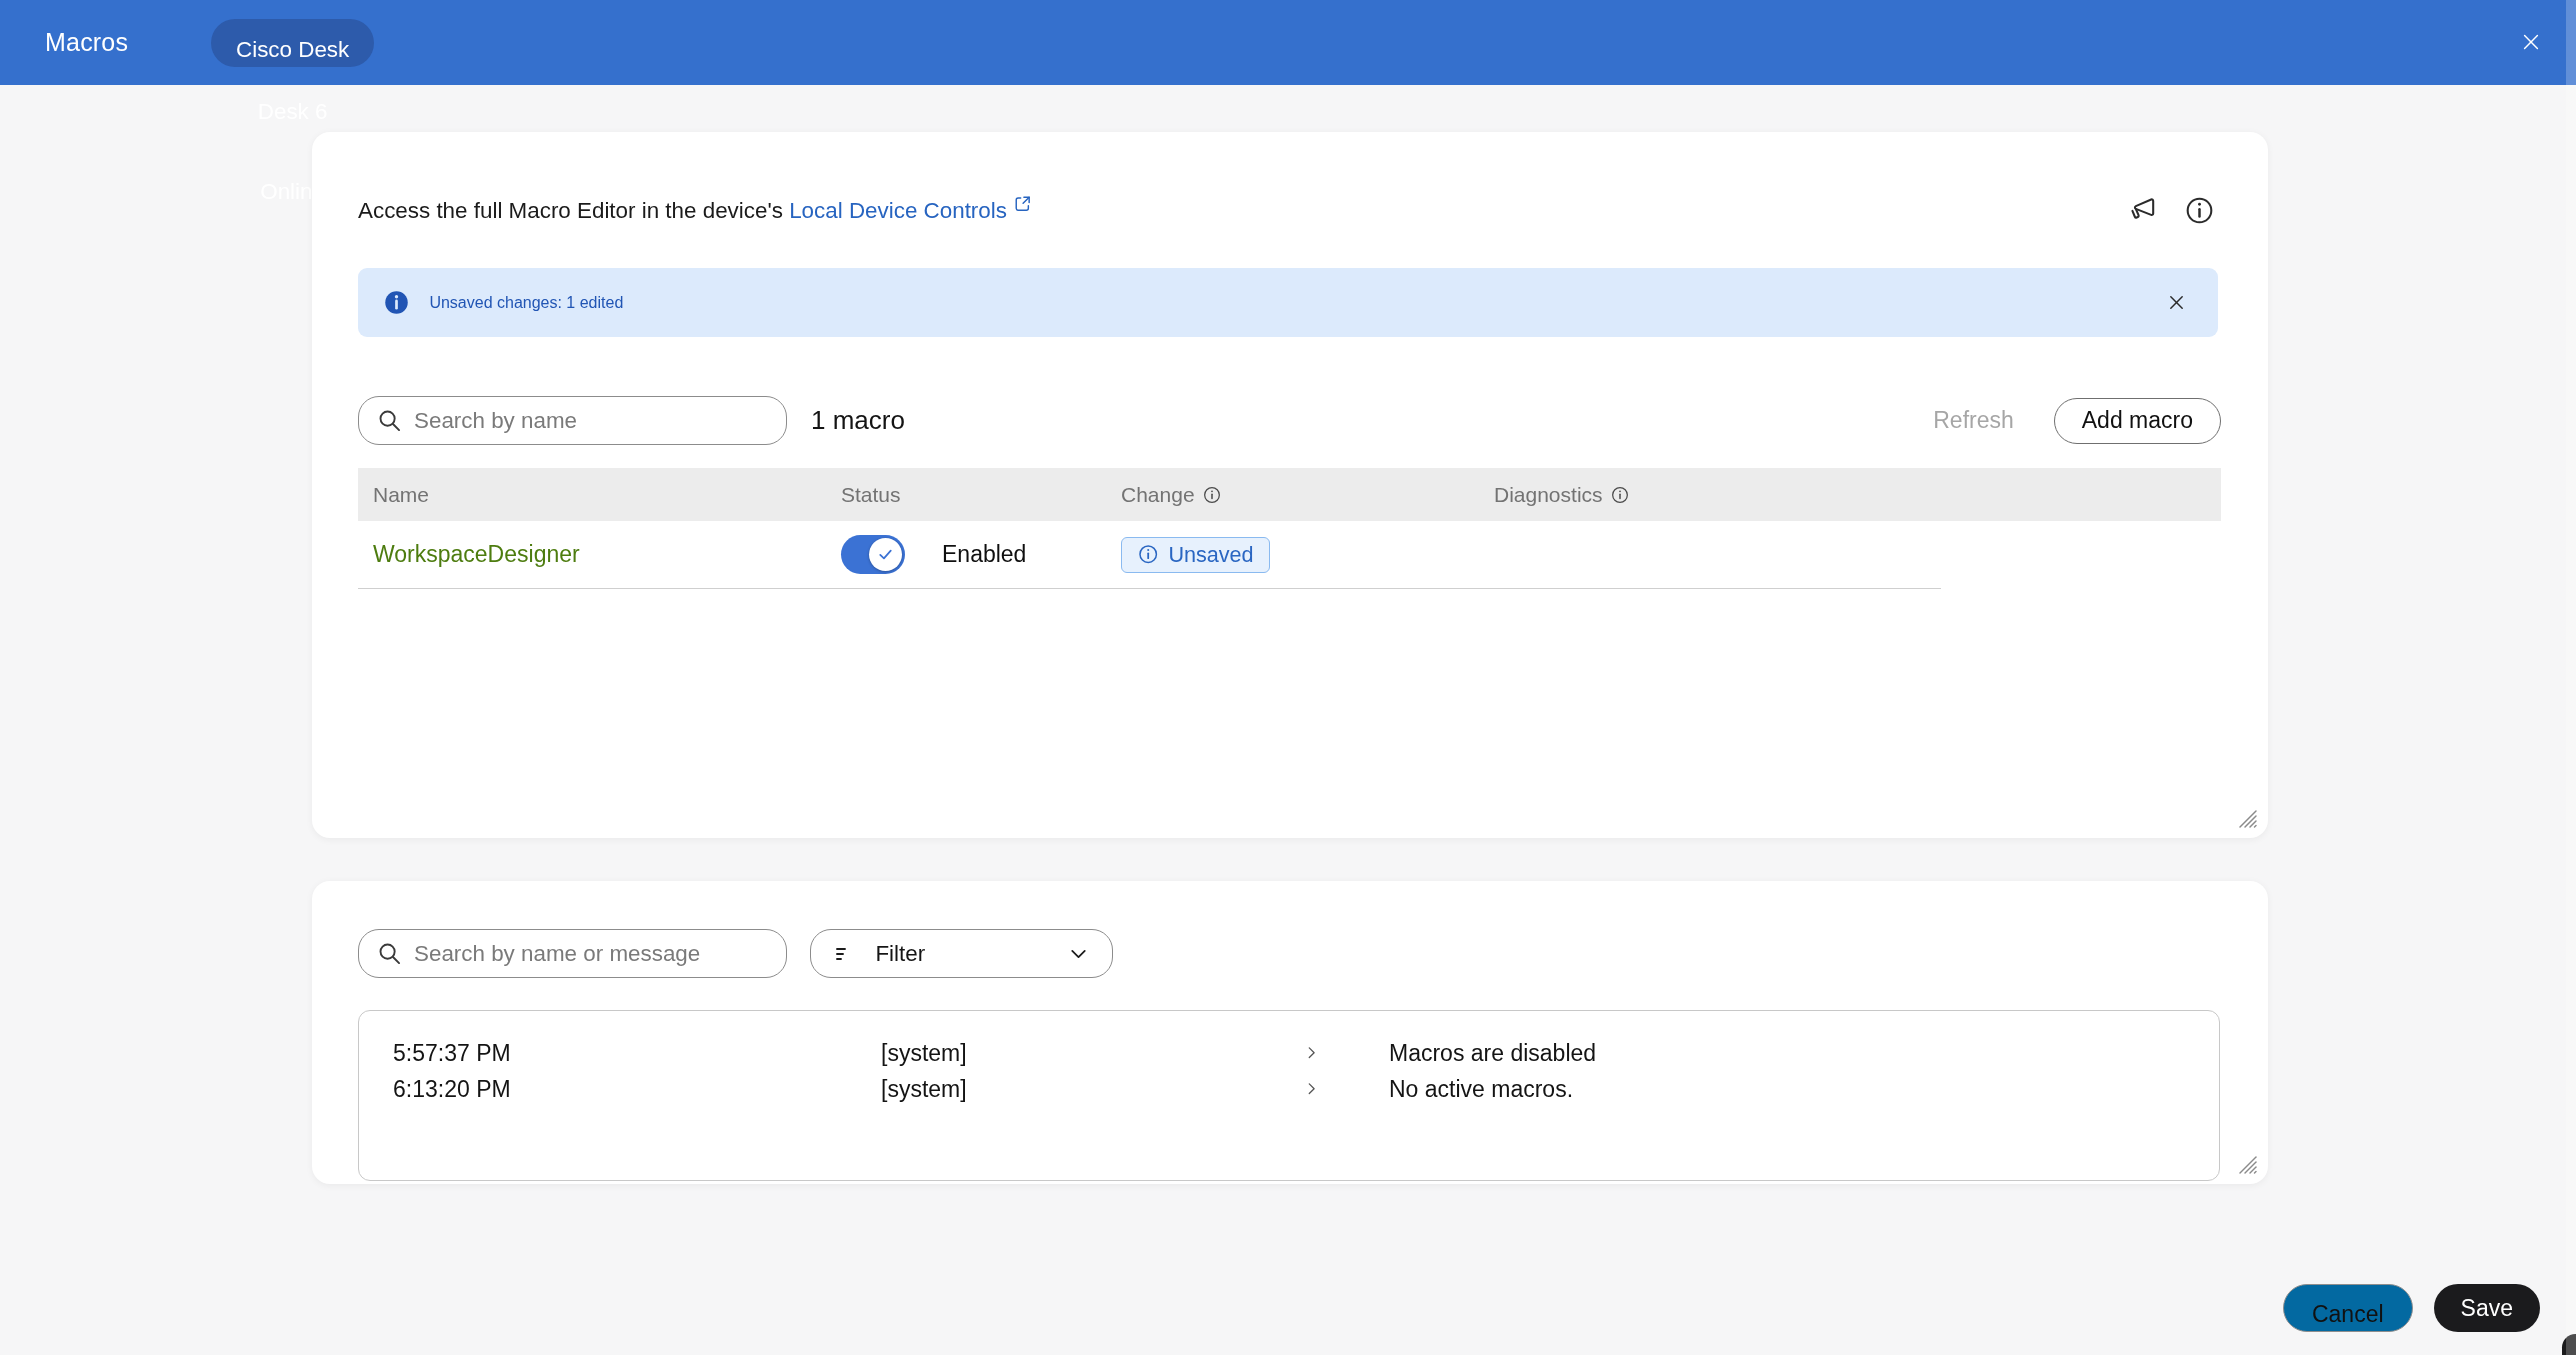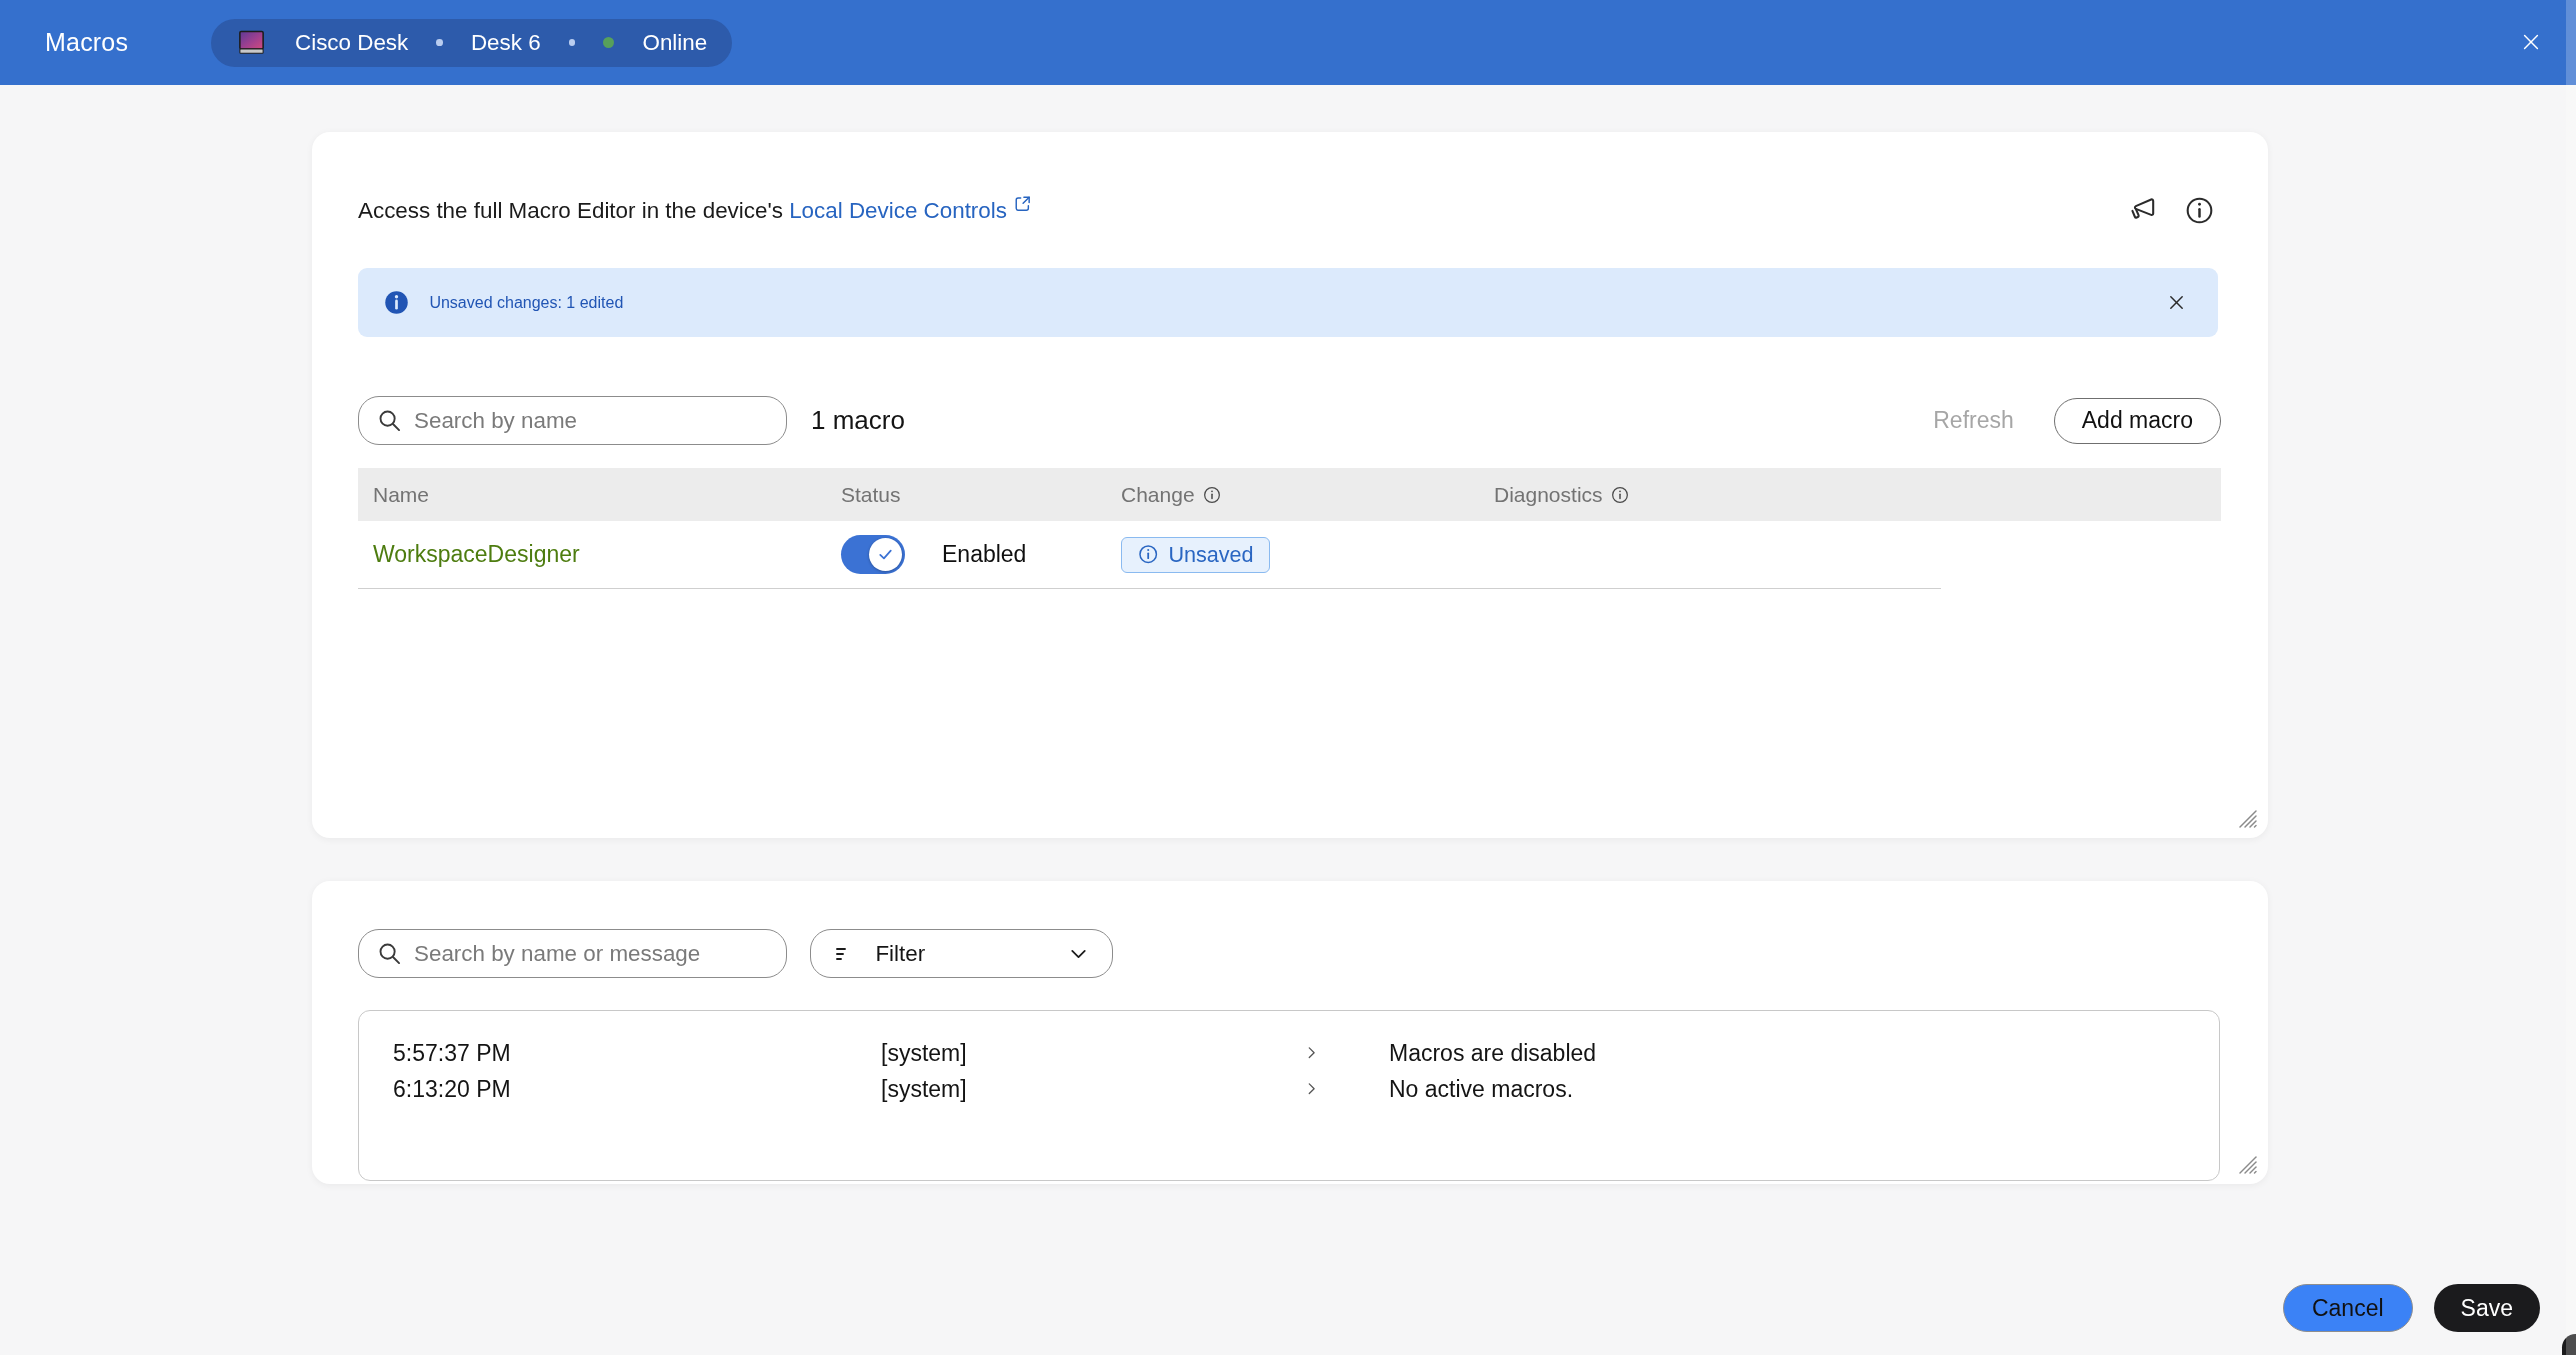--- a/index.html
+++ b/index.html
@@ -2,21 +2,21 @@
 <html style="font-size:12px"><head>
 <meta charset="utf-8">
 <style>
   html,body{margin:0;padding:0;background:#e9e9ea;}
   *{box-sizing:border-box;font-family:"Liberation Sans",sans-serif;}
   .screen{position:relative;width:2576px;height:1355px;overflow:hidden;background:#f6f6f7;}
 
   
   .topbar{position:absolute;left:0;top:0;width:2576px;height:85px;background:#3570cd;display:flex;align-items:center;}
   .topbar-title{position:absolute;left:45px;color:#fff;font-size:25px;font-weight:500;letter-spacing:0.2px;}
-  .device-pill{position:absolute;left:211px;top:18.6px;height:48px;border-radius:24px;background:#2d5bab;display:flex;align-items:center;gap:28px;padding:0 25px;border:none;cursor:pointer;}
+  .device-pill{position:absolute;left:211px;top:18.6px;height:48px;border-radius:24px;background:#2d5bab;display:flex;align-items:center;gap:18px;padding:0 25px;border:none;cursor:pointer;flex-direction:column;}
   .device-pill span{color:#fff;font-size:22.4px;}
   .sep-dot{width:6.7px;height:6.7px;border-radius:50%;background:#b9cdf0;}
   .online-dot{width:11.2px;height:11.2px;border-radius:50%;background:#57a05c;}
   .topbar-close{position:absolute;right:28px;top:25px;width:34px;height:34px;background:transparent;border:none;cursor:pointer;display:flex;align-items:center;justify-content:center;}
 
   
   .card{position:absolute;background:#fff;border-radius:18px;box-shadow:0 1.5px 7.5px rgba(0,0,0,.05);}
   .card-macros{left:312px;top:132px;width:1956px;height:706px;}
   .card-logs{left:312px;top:881px;width:1956px;height:303px;}
 
@@ -57,21 +57,21 @@
   
   .toolbar2{position:absolute;left:46px;top:48px;display:flex;align-items:center;gap:23px;}
   .filter-dd{width:303px;height:49px;border:1.5px solid #8c8c8c;border-radius:21px;background:#fff;display:flex;align-items:center;gap:19.4px;padding:0 21px;font-size:22.4px;color:#151515;cursor:pointer;}
   .filter-dd .chev{margin-left:auto;}
   .logbox{position:absolute;left:46px;top:129px;width:1862px;height:171px;border:1.5px solid #c8c8c8;border-radius:12px;padding:24px 0 0 34px;overflow:hidden;}
   .logrow{display:grid;grid-template-columns:488px 416px 92px 1fr;align-items:center;height:36px;font-family:"Liberation Mono",monospace;font-size:23px;color:#141414;}
   .log-chev{background:transparent;border:none;padding:0;cursor:pointer;width:30px;height:30px;display:flex;align-items:center;justify-content:center;}
 
   
   .footer{position:absolute;right:36px;bottom:23px;display:flex;gap:21px;}
-  .cancel-btn{height:48px;padding:9px 28px;border:1.5px solid #8e8e8e;border-radius:745px;background:#3b82f6;font-size:23px;color:#111;cursor:pointer;}
+  .cancel-btn{height:48px;padding:16px 28px;border:1.5px solid #8e8e8e;border-radius:745px;background:#0369a1;font-size:23px;color:#111;cursor:pointer;}
   .save-btn{height:48px;padding:0 27px;border:none;border-radius:745px;background:#1b1b1d;font-size:23px;color:#fff;cursor:pointer;}
 
   .corner-peek{position:absolute;right:-34px;bottom:-27px;width:48px;height:48px;border-radius:13.4px;background:#1b1b1d;}
   .scroll-strip{position:absolute;right:0;top:0;width:10.4px;height:1355px;background:rgba(255,255,255,.22);}
 </style>
 </head>
 <body>
 
 <div class="screen">
 

